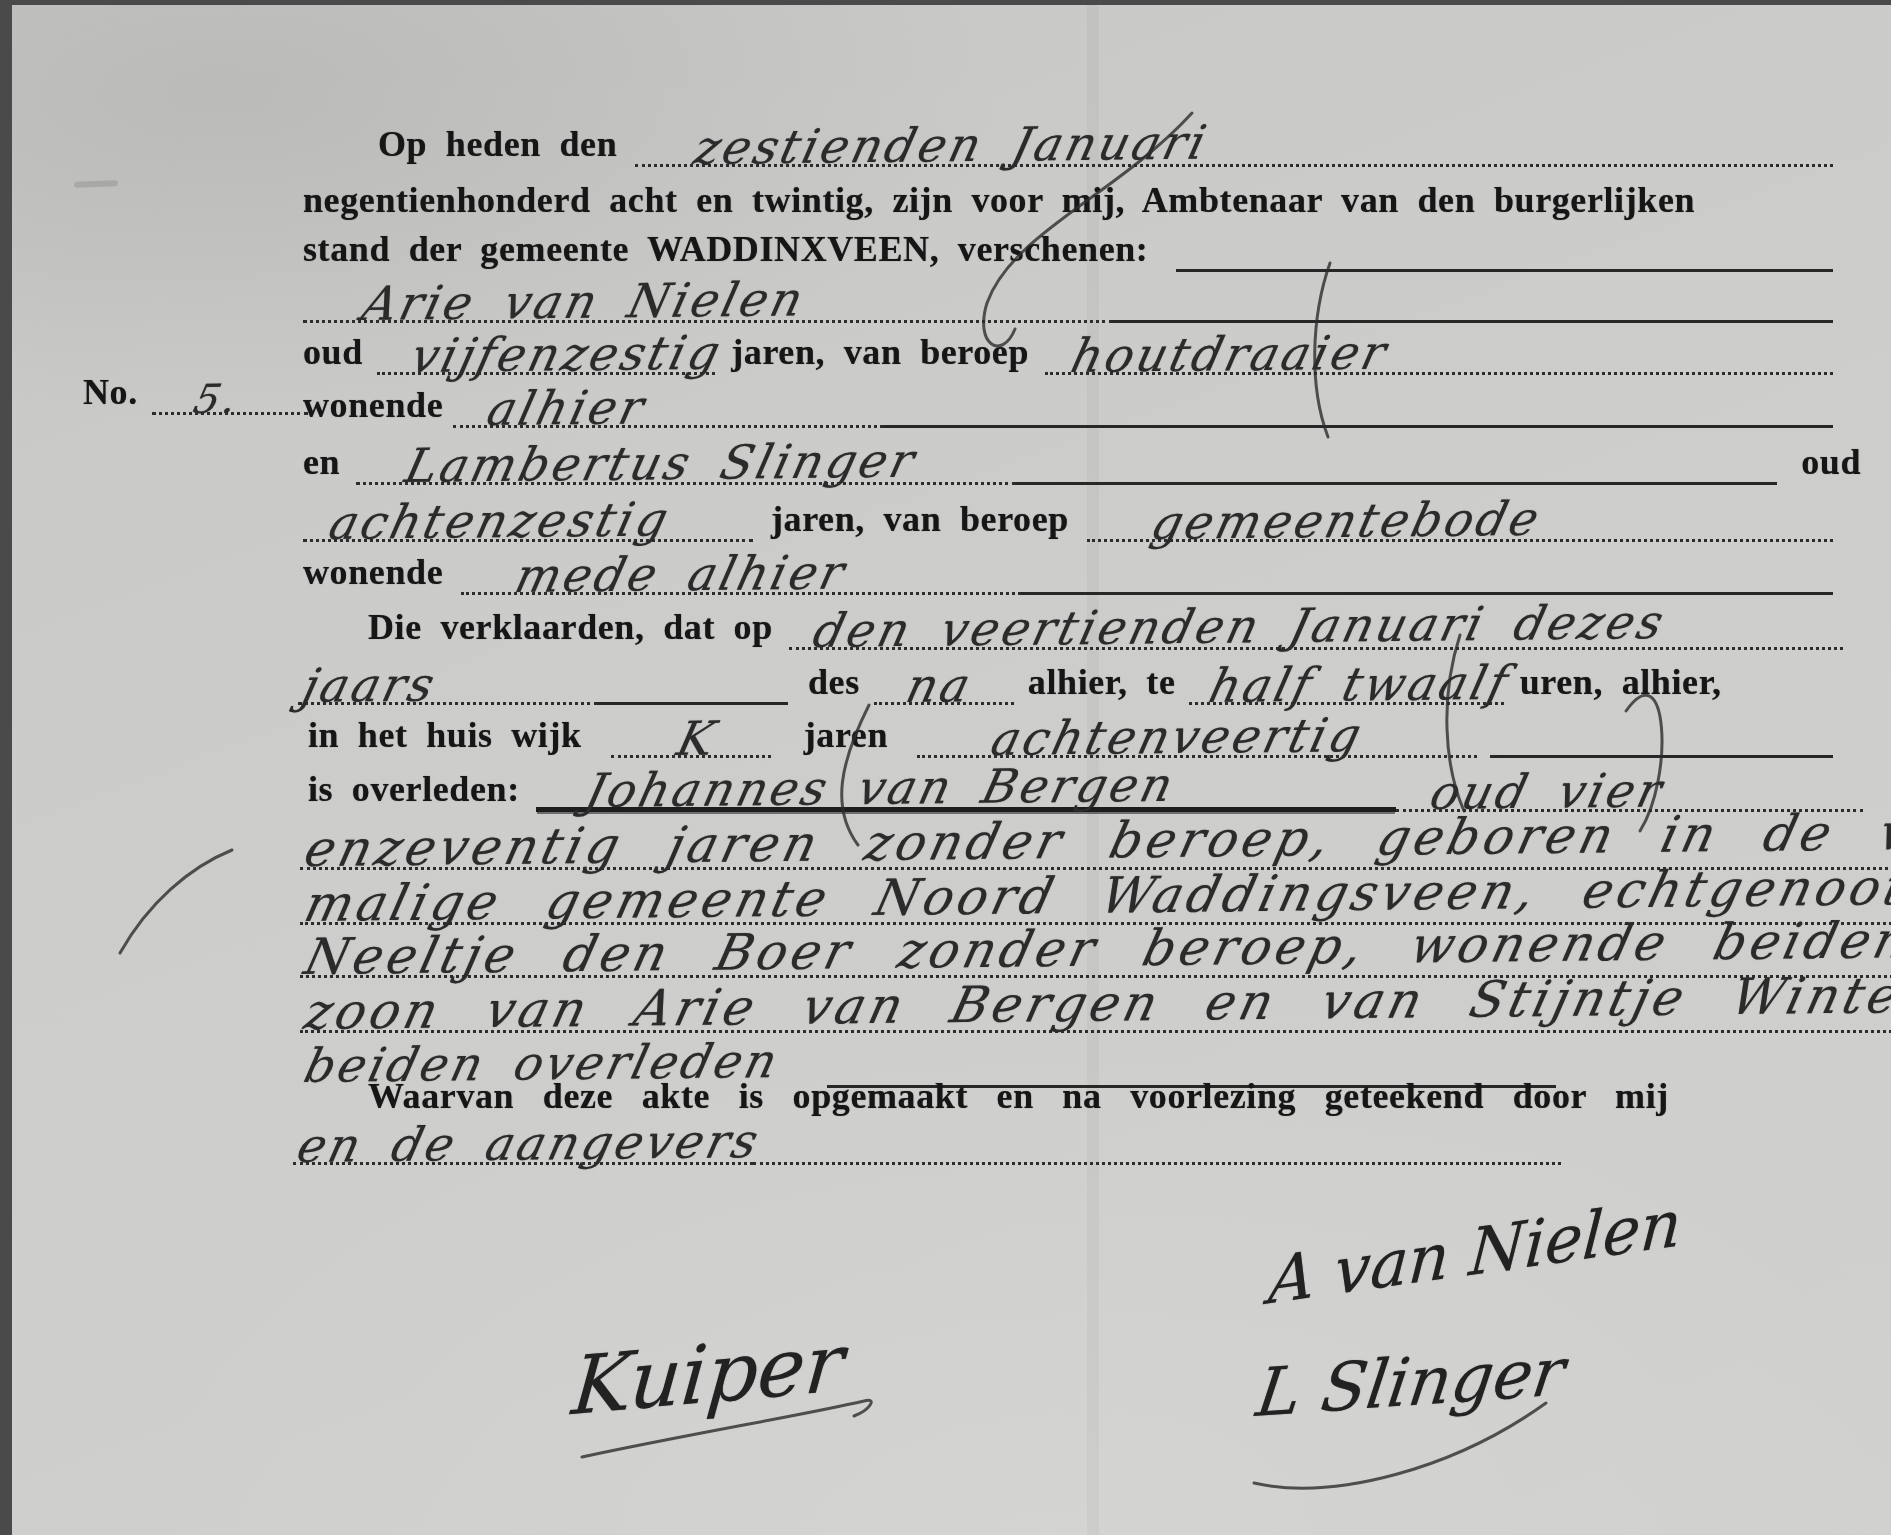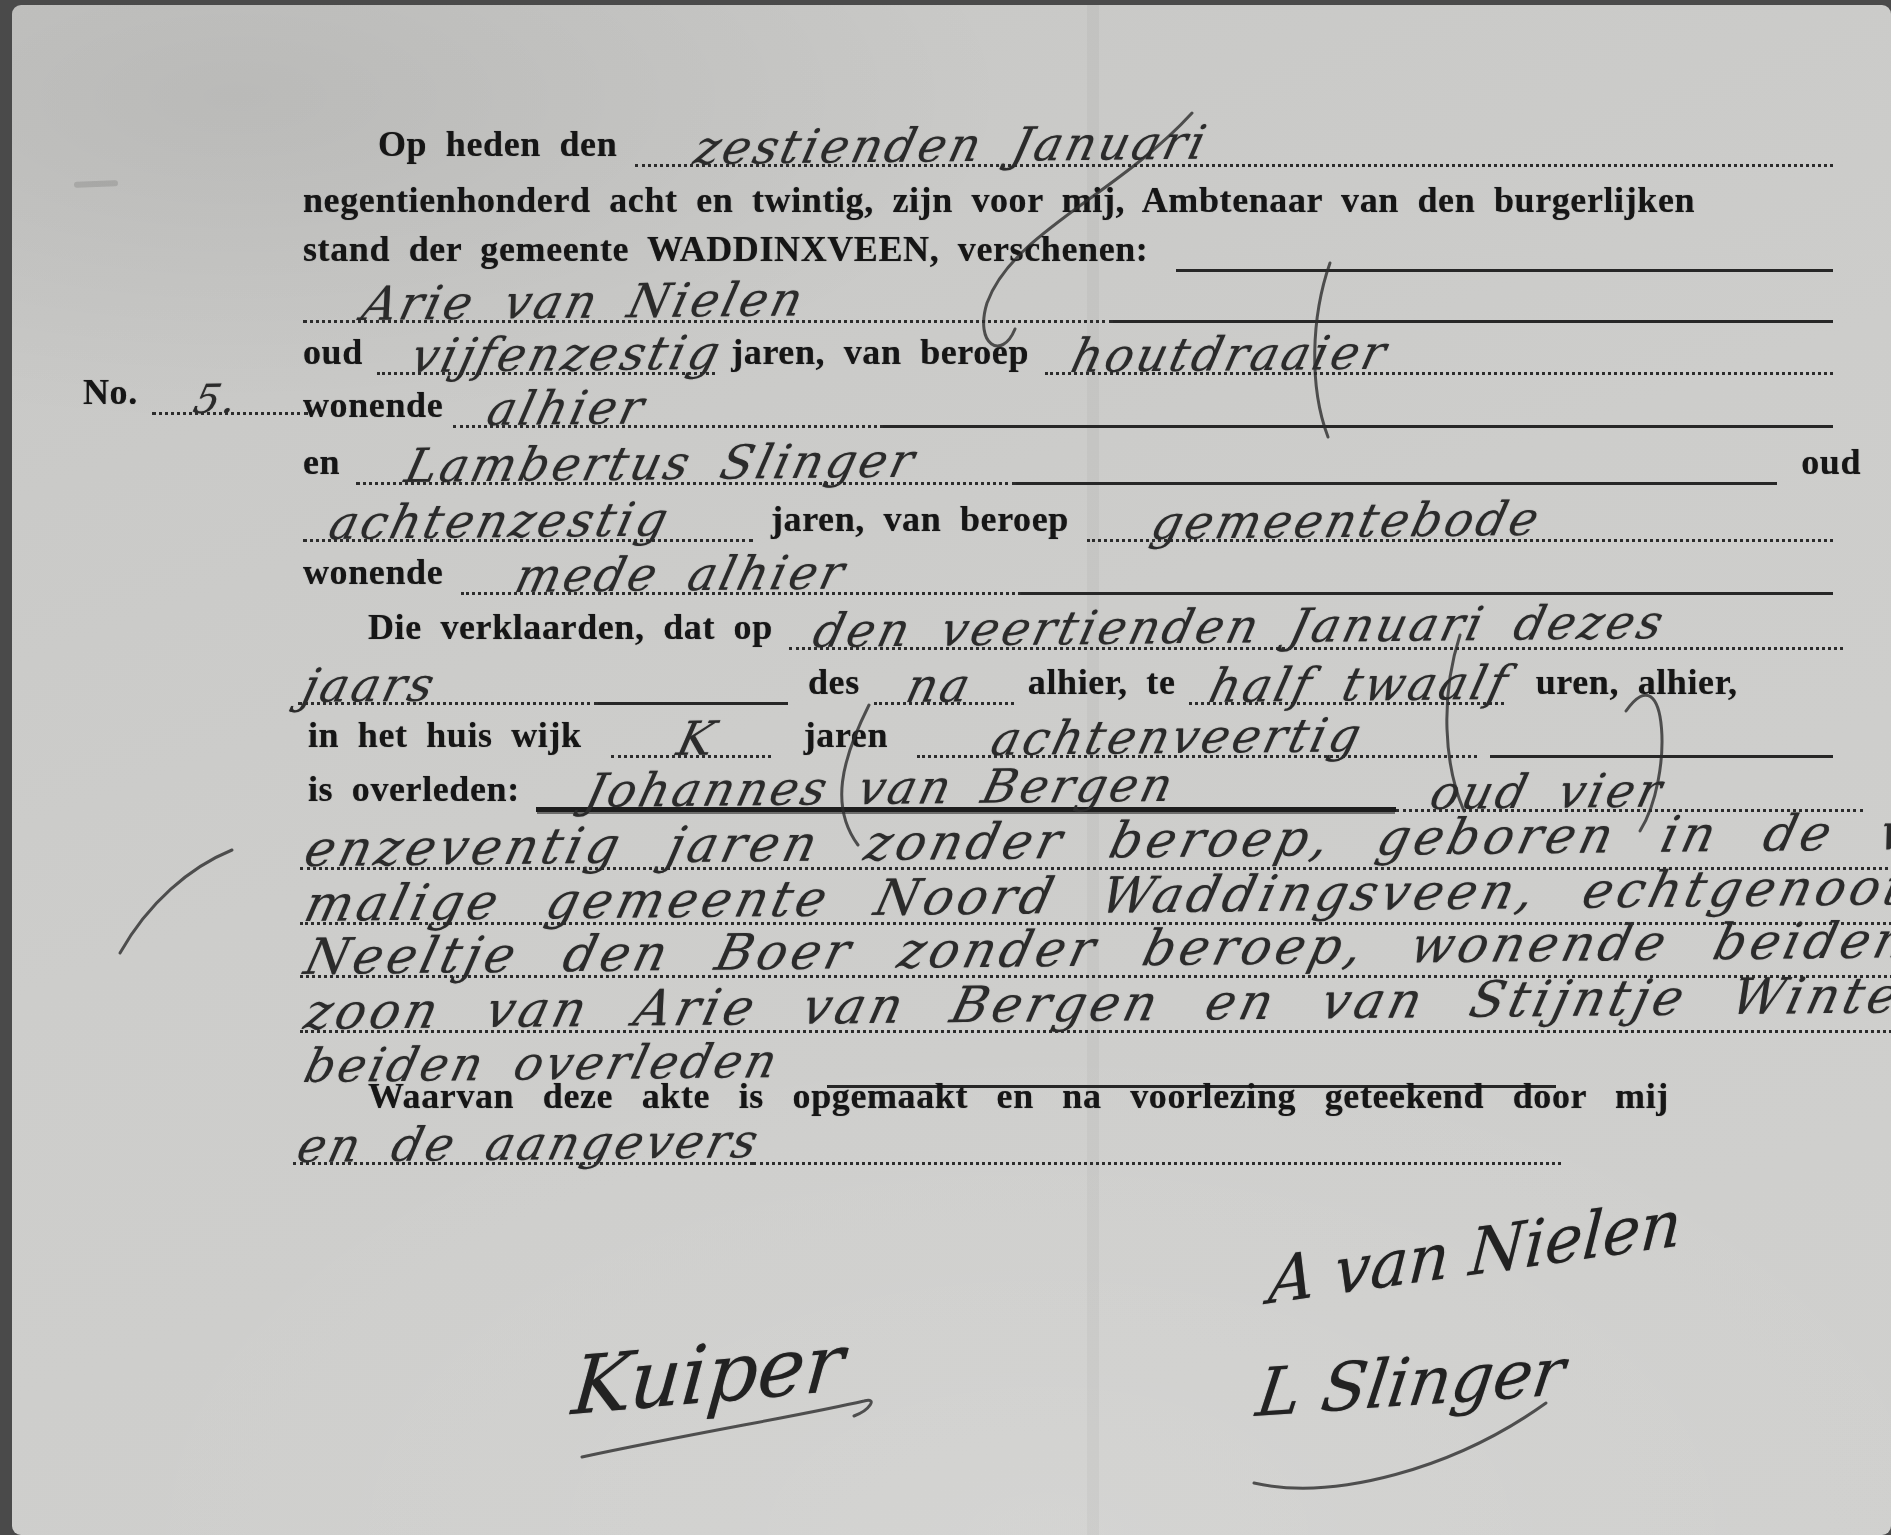--- a/index.html
+++ b/index.html
@@ -7,21 +7,20 @@
     width:1891px;height:1535px;position:relative;overflow:hidden;
     background:#4a4a4a;
     font-family:"Liberation Serif",serif;
   }
   #paper{
     position:absolute;left:12px;top:5px;right:0;bottom:0;
     background:
       radial-gradient(1300px 550px at 12% 6%, rgba(0,0,0,0.07), transparent 60%),
       radial-gradient(1500px 800px at 55% 100%, rgba(255,255,255,0.10), transparent 65%),
       linear-gradient(160deg,#c7c7c5 0%,#cdcdcb 45%,#d0d0ce 100%);
-    border-radius: 9px;
   }
   .row{
     position:absolute;display:flex;align-items:baseline;height:46px;
     line-height:46px;white-space:nowrap;
   }
   .printed{
     font-family:"Liberation Serif",serif;font-weight:bold;color:#161616;
     font-size:36px;letter-spacing:0.6px;word-spacing:9px;
     text-shadow:0 0 1px rgba(20,20,20,0.55);
   }
@@ -151,21 +150,21 @@
     </span>
     <span class="fill sol" style="flex:0 0 190px;"></span>
     <span class="printed" style="margin-left:20px;">des</span>
     <span class="fill dot" style="flex:0 0 140px;margin-left:14px;">
       <span class="hand" style="margin-left:28px;">na</span>
     </span>
     <span class="printed" style="margin-left:14px;">alhier, te</span>
     <span class="fill dot" style="flex:0 0 300px;margin-left:14px;">
       <span class="hand" style="margin-left:16px;">half twaalf</span>
     </span>
-    <span class="printed" style="margin-left:32px;">uren, alhier,</span>
+    <span class="printed" style="margin-left:16px;">uren, alhier,</span>
   </div>
 
   <div class="row" style="top:707px;left:296px;right:58px;gap:13px;">
     <span class="printed">in het huis wijk</span>
     <span class="fill dot" style="flex:0 0 160px;margin-left:16px;">
       <span class="hand" style="margin-left:62px;">K</span>
     </span>
     <span class="printed" style="margin-left:20px;">jaren</span>
     <span class="fill dot" style="flex:0 0 560px;margin-left:16px;">
       <span class="hand" style="margin-left:70px;">achtenveertig</span>

